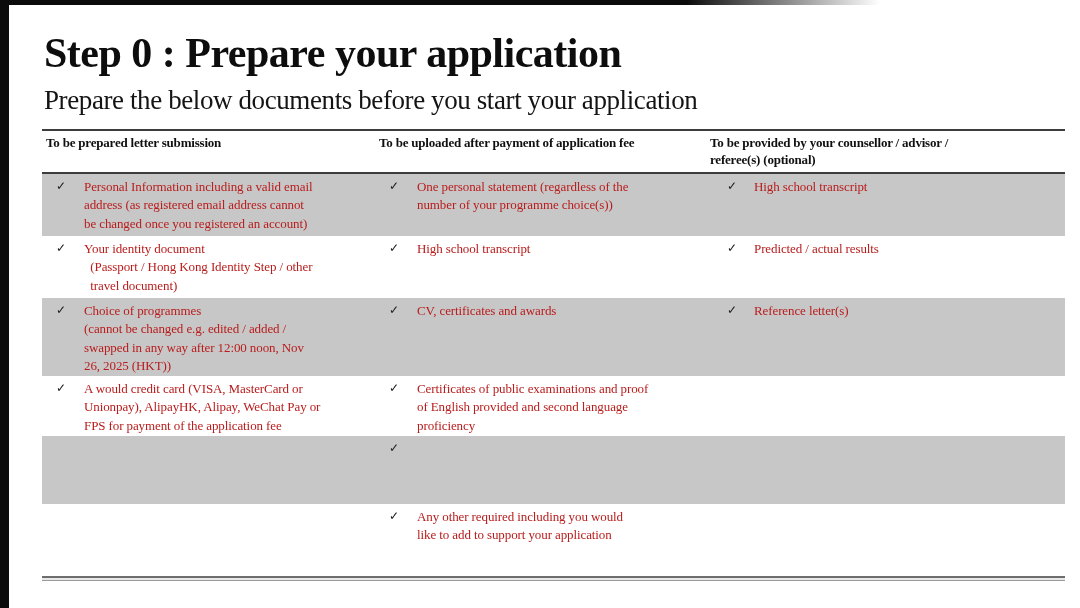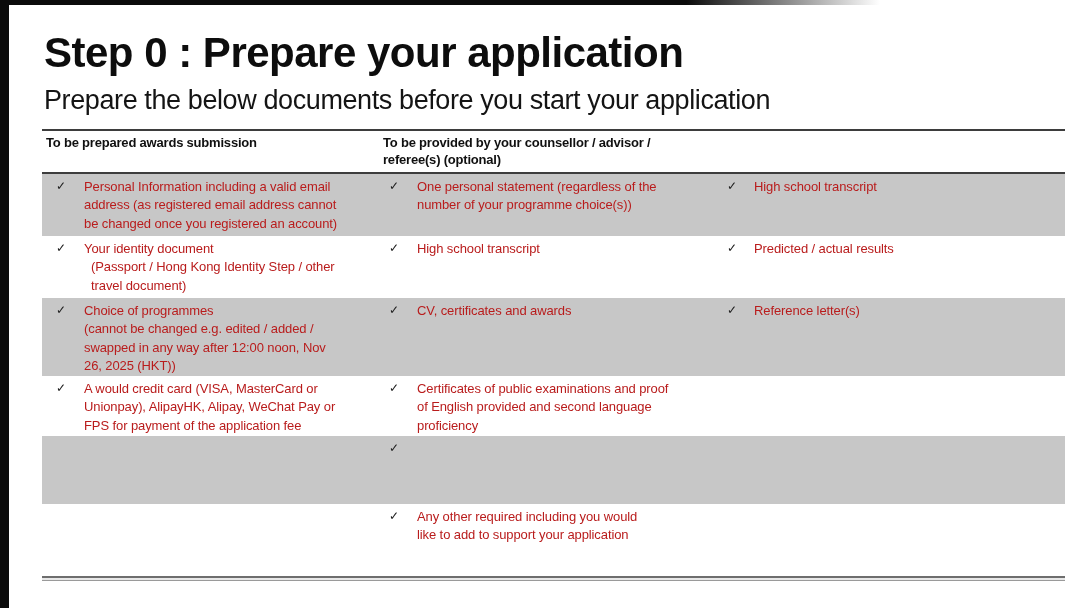--- a/index.html
+++ b/index.html
@@ -1,18 +1,18 @@
 <!DOCTYPE html>
 <html><head>
 <meta charset="utf-8">
 <style>
   html,body{margin:0;padding:0;background:#fff;}
   .stage{
     position:relative;width:1080px;height:608px;background:#ffffff;
-    font-family:Liberation Sans, sans-serif;overflow:hidden;color:#1f1f1f;
+    font-family:Liberation Serif, serif;overflow:hidden;color:#1f1f1f;
   }
   
   .edge-left{position:absolute;left:0;top:0;width:9px;height:608px;background:#0b0b0b;}
   .edge-top{position:absolute;left:0;top:0;height:5px;width:880px;
     background:linear-gradient(to right,#0b0b0b 78%,rgba(11,11,11,0));}
   
   .title{position:absolute;left:44px;top:32px;font-size:42px;line-height:1;
     font-weight:700;letter-spacing:-0.5px;color:#0d0d0d;white-space:nowrap;}
   .subtitle{position:absolute;left:44px;top:86px;font-size:27px;line-height:1.1;
     letter-spacing:-0.4px;color:#141414;white-space:nowrap;}
@@ -41,21 +41,22 @@
 
 <div class="stage">
   <div class="edge-left"></div>
   <div class="edge-top"></div>
 
   <div class="title">Step 0 : Prepare your application</div>
   <div class="subtitle">Prepare the below documents before you start your application</div>
 
   <div class="doc-table">
     <div class="thead">
-      <div class="th h1">To be prepared awards submission</div>
+      <div class="th h1">To be prepared letter submission</div>
+      <div class="th h2">To be uploaded after payment of application fee</div>
       <div class="th h3">To be provided by your counsellor / advisor /
 referee(s) (optional)</div>
     </div>
 
     <div class="trow r1 shaded">
       <div class="cell c1">
         <span class="check">✓</span>
         <span class="txt">Personal Information including a valid email
 address (as registered email address cannot
 be changed once you registered an account)</span>

